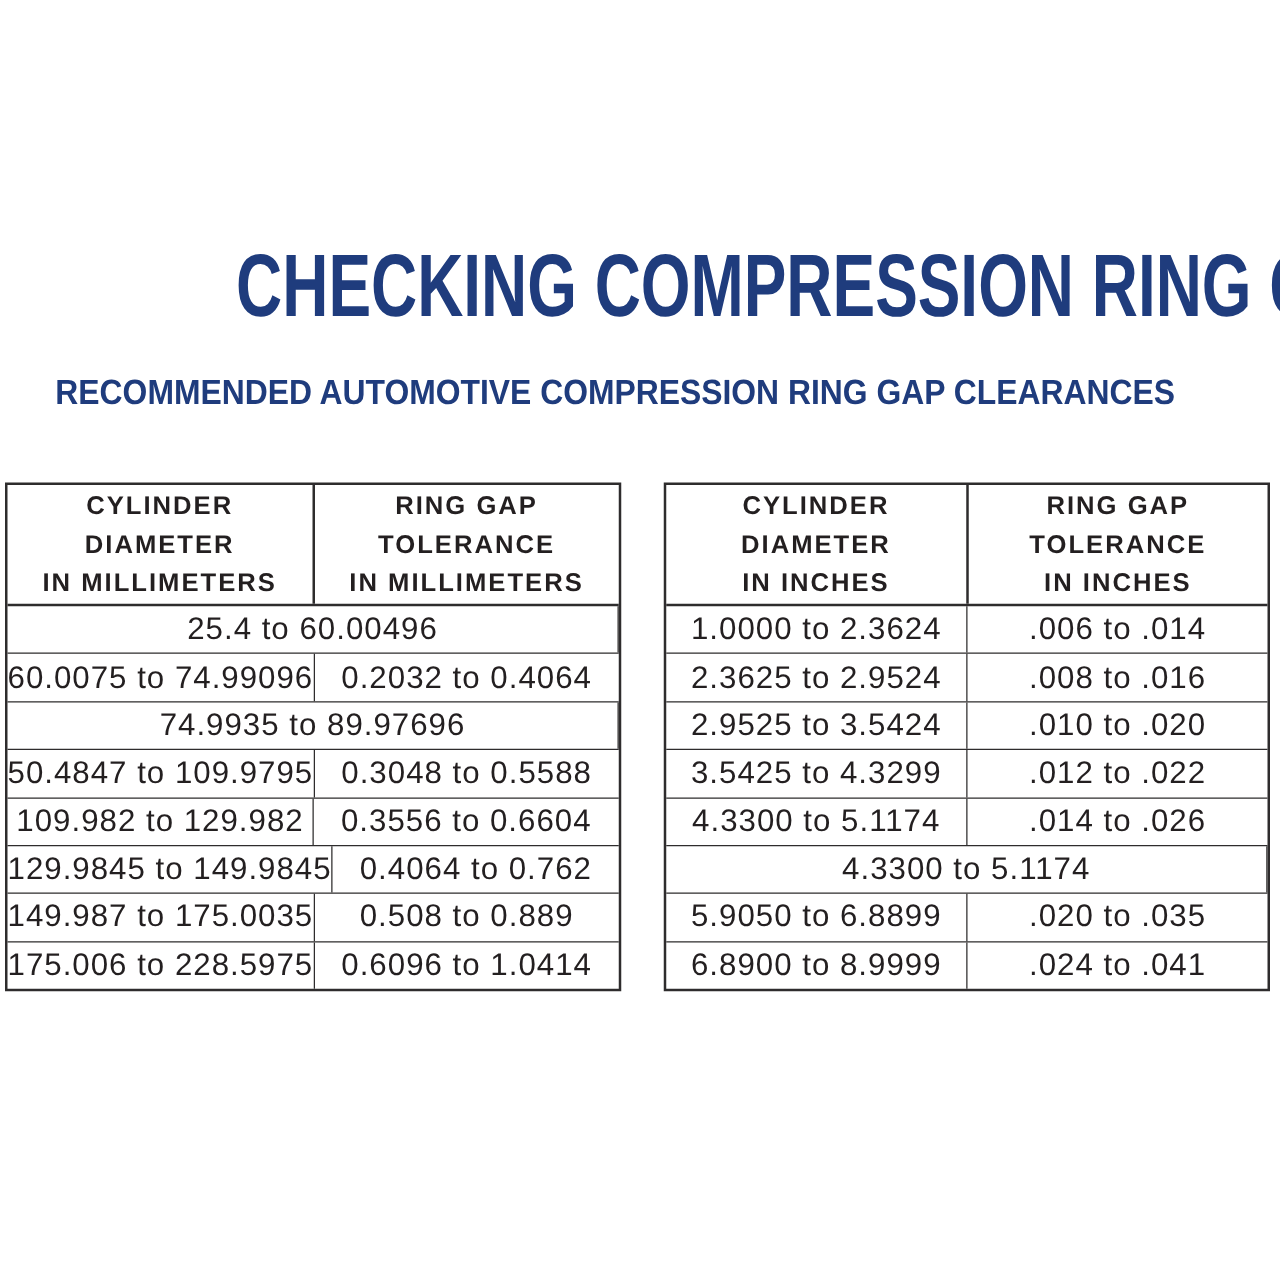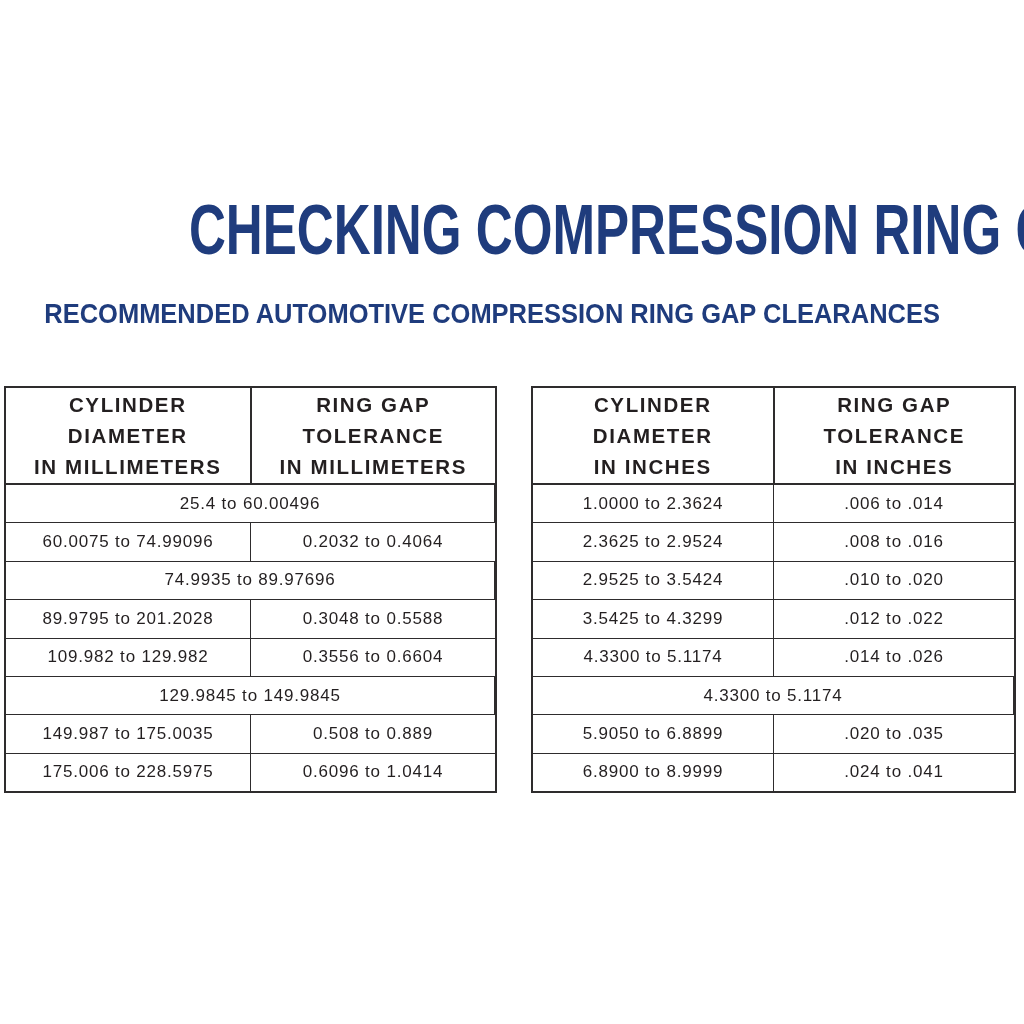--- a/index.html
+++ b/index.html
@@ -95,21 +95,21 @@
   .header-row .col1 { border-right-width: 2px; }
 
   .header-cell div {
     font-weight: bold;
     font-size: 20.5px;
     line-height: 31px;
     letter-spacing: 1.6px;
     white-space: nowrap;
   }
   .data-cell {
-    font-size: 17px;
+    font-size: 25px;
     letter-spacing: 0.8px;
     white-space: nowrap;
   }
 </style>
 </head>
 <body>
 
 <h1 class="page-title"><span class="squeeze">CHECKING COMPRESSION RING GAPS</span></h1>
 
 <h2 class="page-subtitle"><span class="squeeze">RECOMMENDED AUTOMOTIVE COMPRESSION RING GAP CLEARANCES</span></h2>
@@ -131,29 +131,30 @@
     <div class="cell data-cell col1">25.4 to 60.00496</div>
   </div>
   <div class="data-row">
     <div class="cell data-cell col1">60.0075 to 74.99096</div>
     <div class="cell data-cell">0.2032 to 0.4064</div>
   </div>
   <div class="data-row">
     <div class="cell data-cell col1">74.9935 to 89.97696</div>
   </div>
   <div class="data-row">
-    <div class="cell data-cell col1">89.9795 to 201.2028</div>
+    <div class="cell data-cell col1">50.4847 to 109.9795</div>
     <div class="cell data-cell">0.3048 to 0.5588</div>
   </div>
   <div class="data-row">
     <div class="cell data-cell col1">109.982 to 129.982</div>
     <div class="cell data-cell">0.3556 to 0.6604</div>
   </div>
   <div class="data-row">
     <div class="cell data-cell col1">129.9845 to 149.9845</div>
+    <div class="cell data-cell">0.4064 to 0.762</div>
   </div>
   <div class="data-row">
     <div class="cell data-cell col1">149.987 to 175.0035</div>
     <div class="cell data-cell">0.508 to 0.889</div>
   </div>
   <div class="data-row">
     <div class="cell data-cell col1">175.006 to 228.5975</div>
     <div class="cell data-cell">0.6096 to 1.0414</div>
   </div>
 </section>

